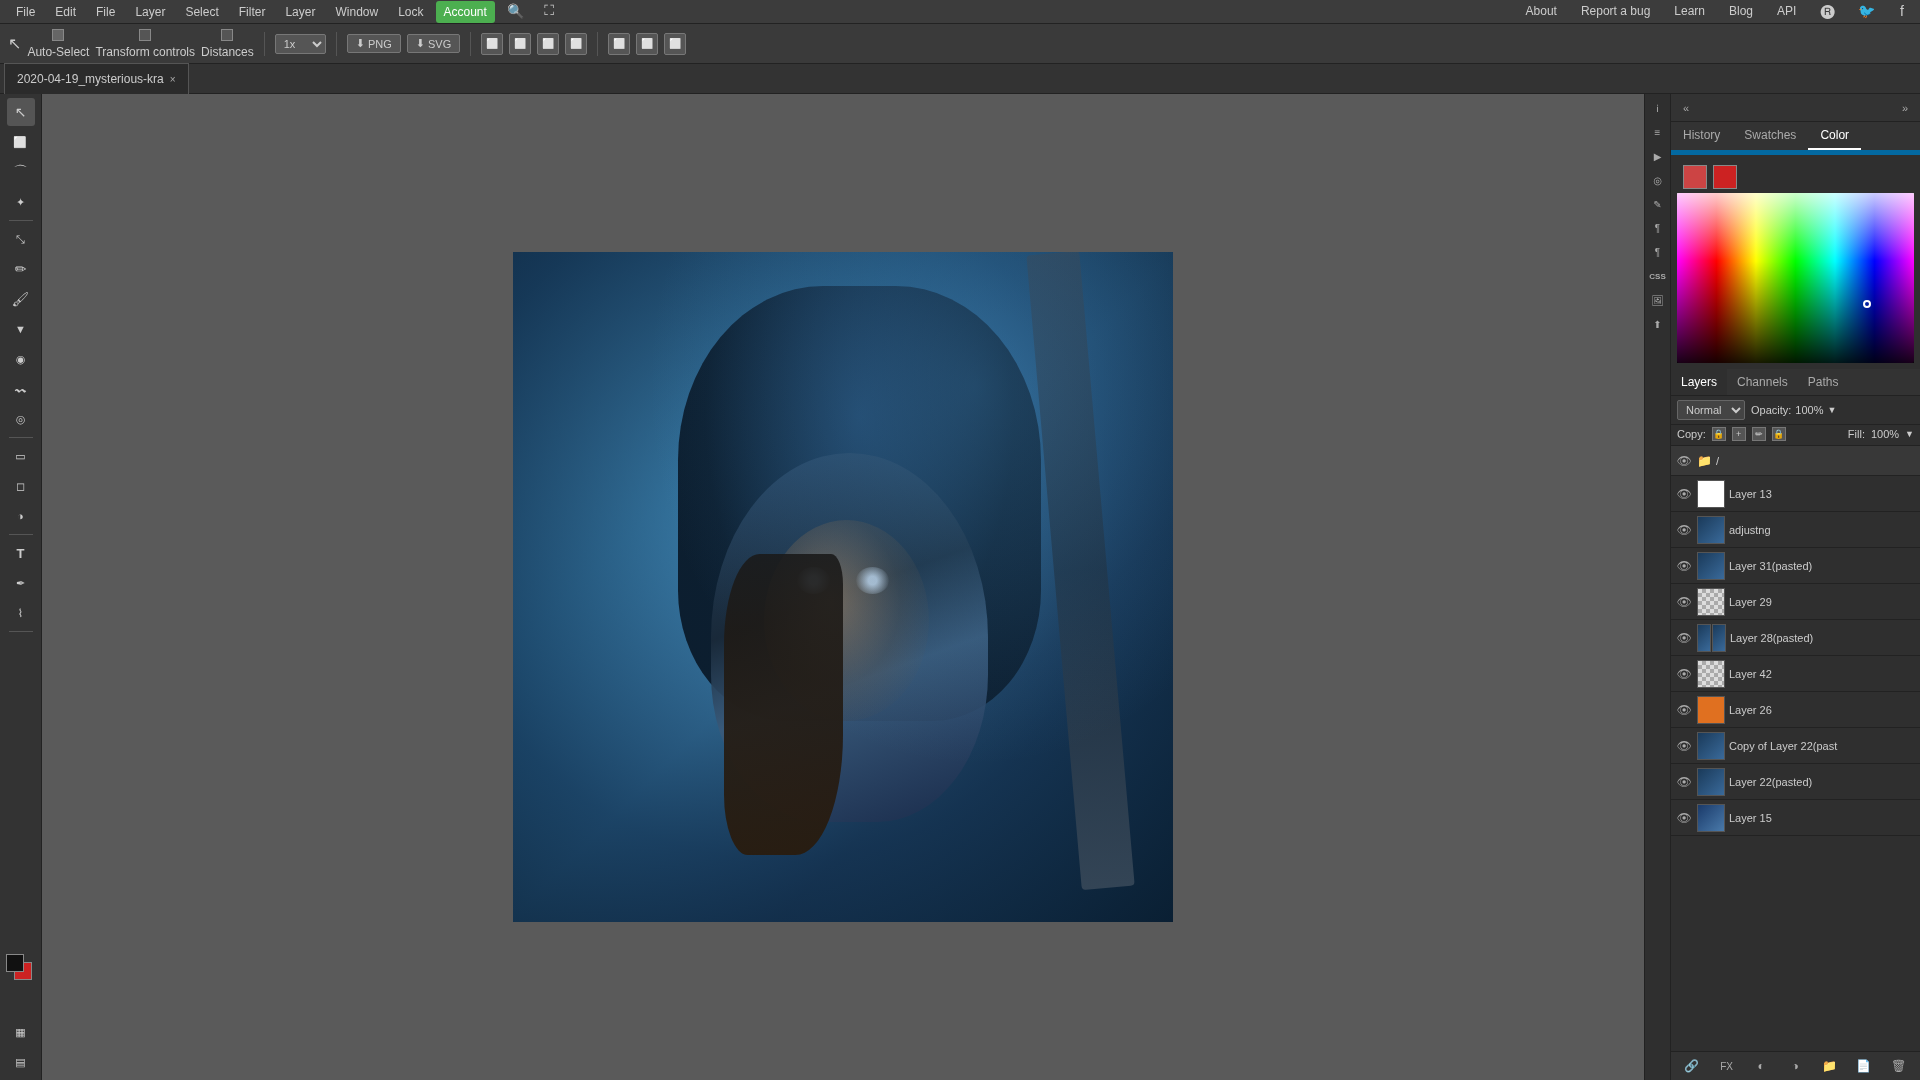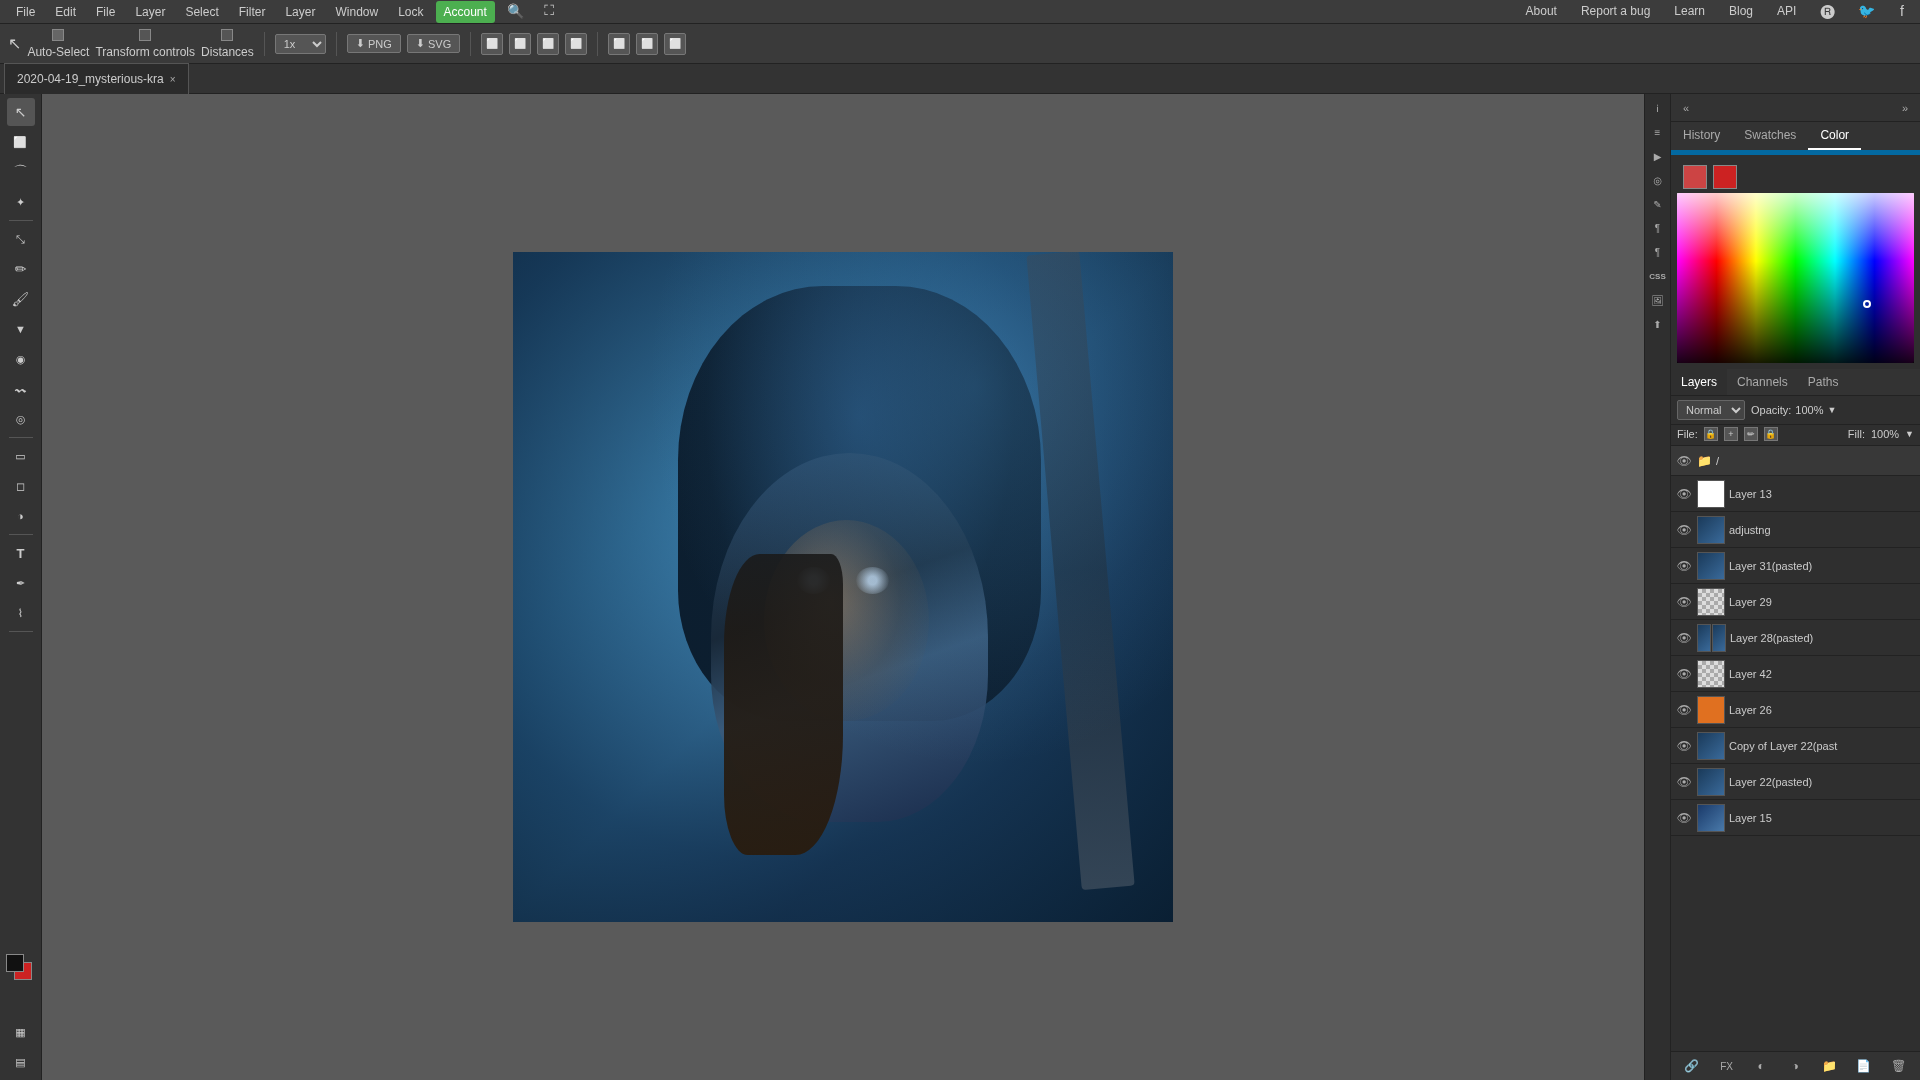--- a/index.html
+++ b/index.html
@@ -279,21 +279,21 @@
           <option>Multiply</option><option>Screen</option><option>Overlay</option>
         </select>
         <div class="opacity-control">
           <span>Opacity:</span>
           <span>100%</span>
           <span style="font-size:9px;">▼</span>
         </div>
       </div>
 
       <div class="lock-row">
-        <span>File:</span>
+        <span>Copy:</span>
         <span class="lock-icon">🔒</span>
         <span class="lock-icon">+</span>
         <span class="lock-icon">✏</span>
         <span class="lock-icon">🔒</span>
         <div style="flex:1;"></div>
         <span>Fill:</span>
         <span>100%</span>
         <span style="font-size:9px;">▼</span>
       </div>
 

